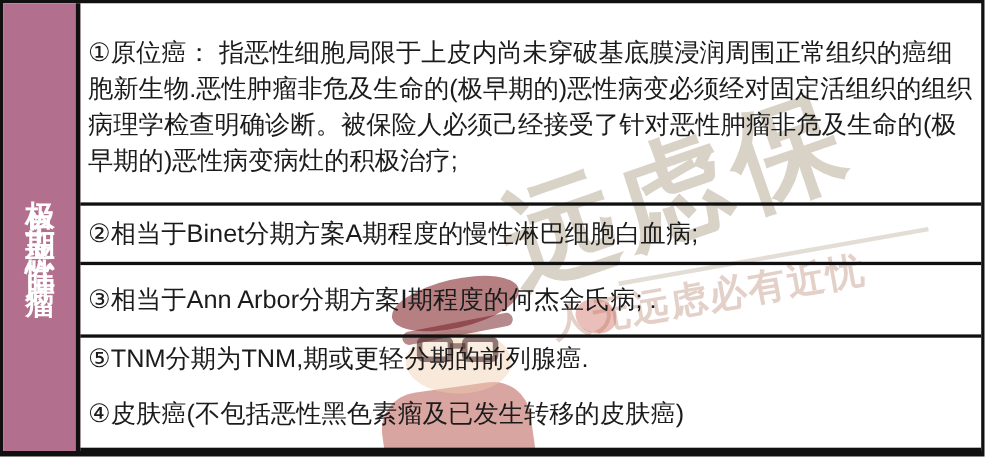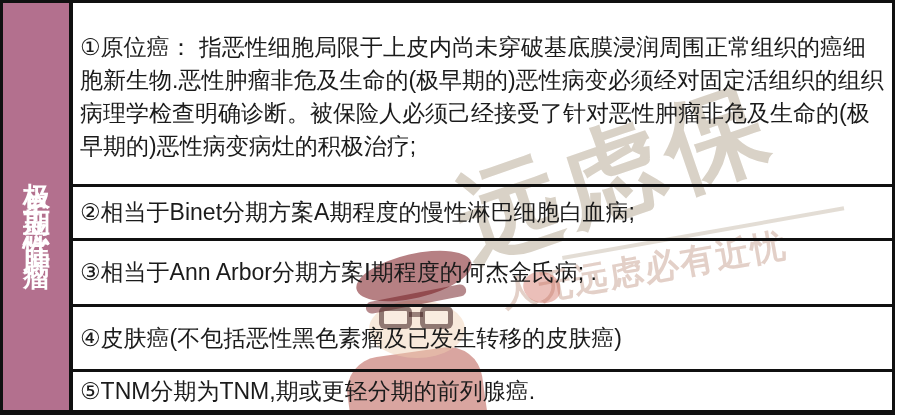--- a/index.html
+++ b/index.html
@@ -115,20 +115,20 @@
   <div class="rows">
     <div class="row row-0">
       <span>①原位癌： 指恶性细胞局限于上皮内尚未穿破基底膜浸润周围正常组织的癌细胞新生物.恶性肿瘤非危及生命的(极早期的)恶性病变必须经对固定活组织的组织病理学检查明确诊断。被保险人必须己经接受了针对恶性肿瘤非危及生命的(极早期的)恶性病变病灶的积极治疗;</span>
     </div>
     <div class="row row-1">
       <span>②相当于Binet分期方案A期程度的慢性淋巴细胞白血病;</span>
     </div>
     <div class="row row-2">
       <span>③相当于Ann Arbor分期方案Ⅰ期程度的何杰金氏病; .</span>
     </div>
+    <div class="row row-4">
+      <span>⑤TNM分期为TNM,期或更轻分期的前列腺癌.</span>
+    </div>
     <div class="row row-3">
       <span>④皮肤癌(不包括恶性黑色素瘤及已发生转移的皮肤癌)</span>
-    </div>
-    <div class="row row-4">
-      <span>⑤TNM分期为TNM,期或更轻分期的前列腺癌.</span>
     </div>
   </div>
 </div>
 
 </body></html>

